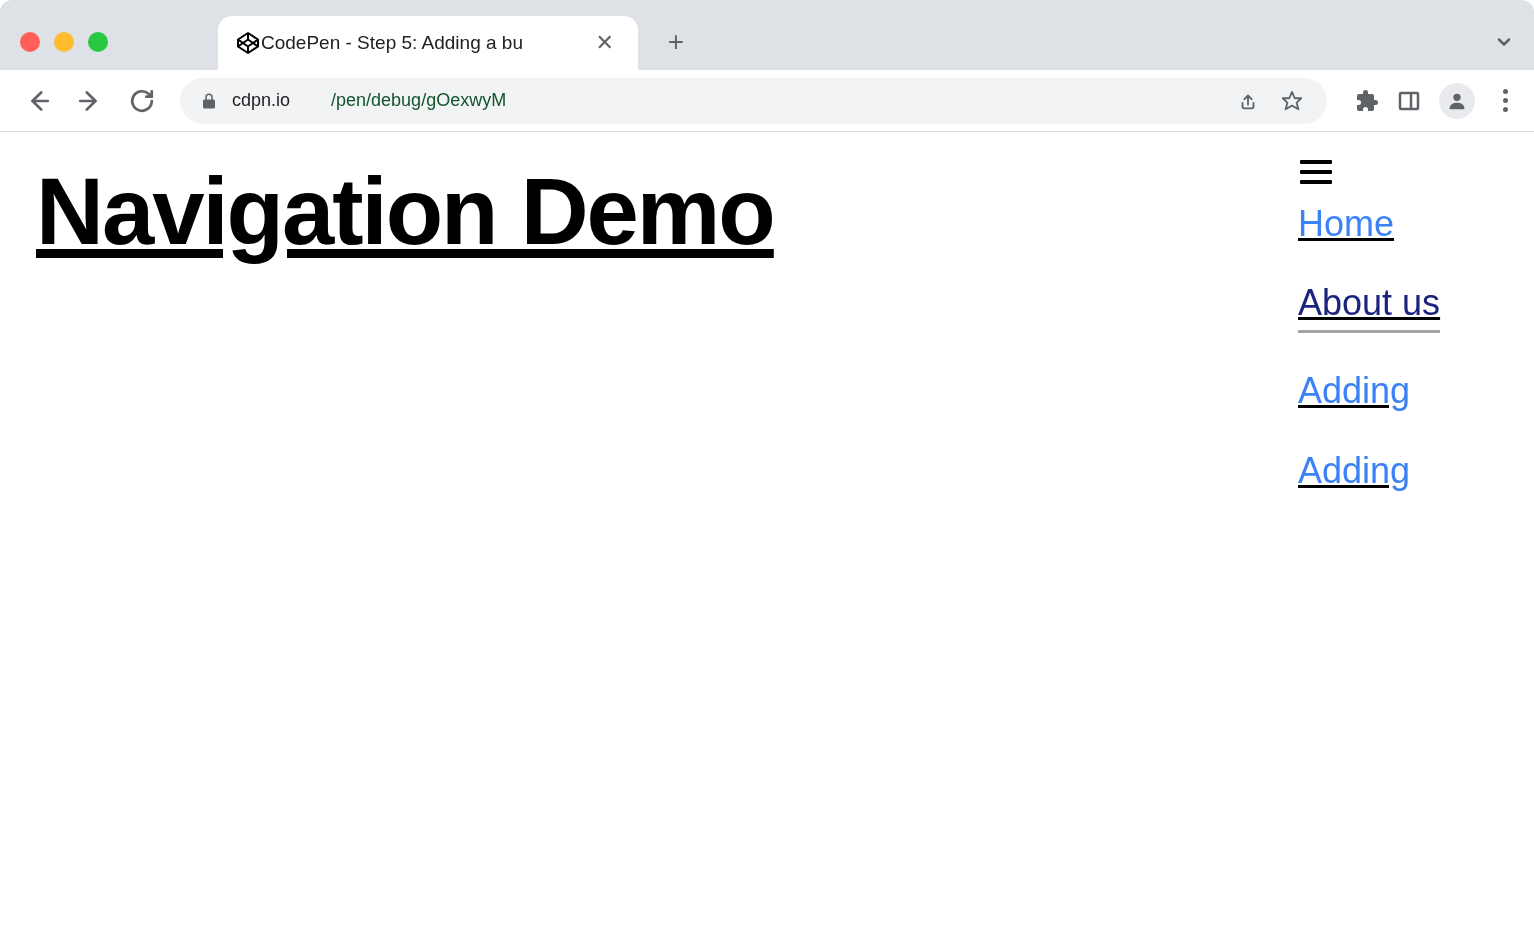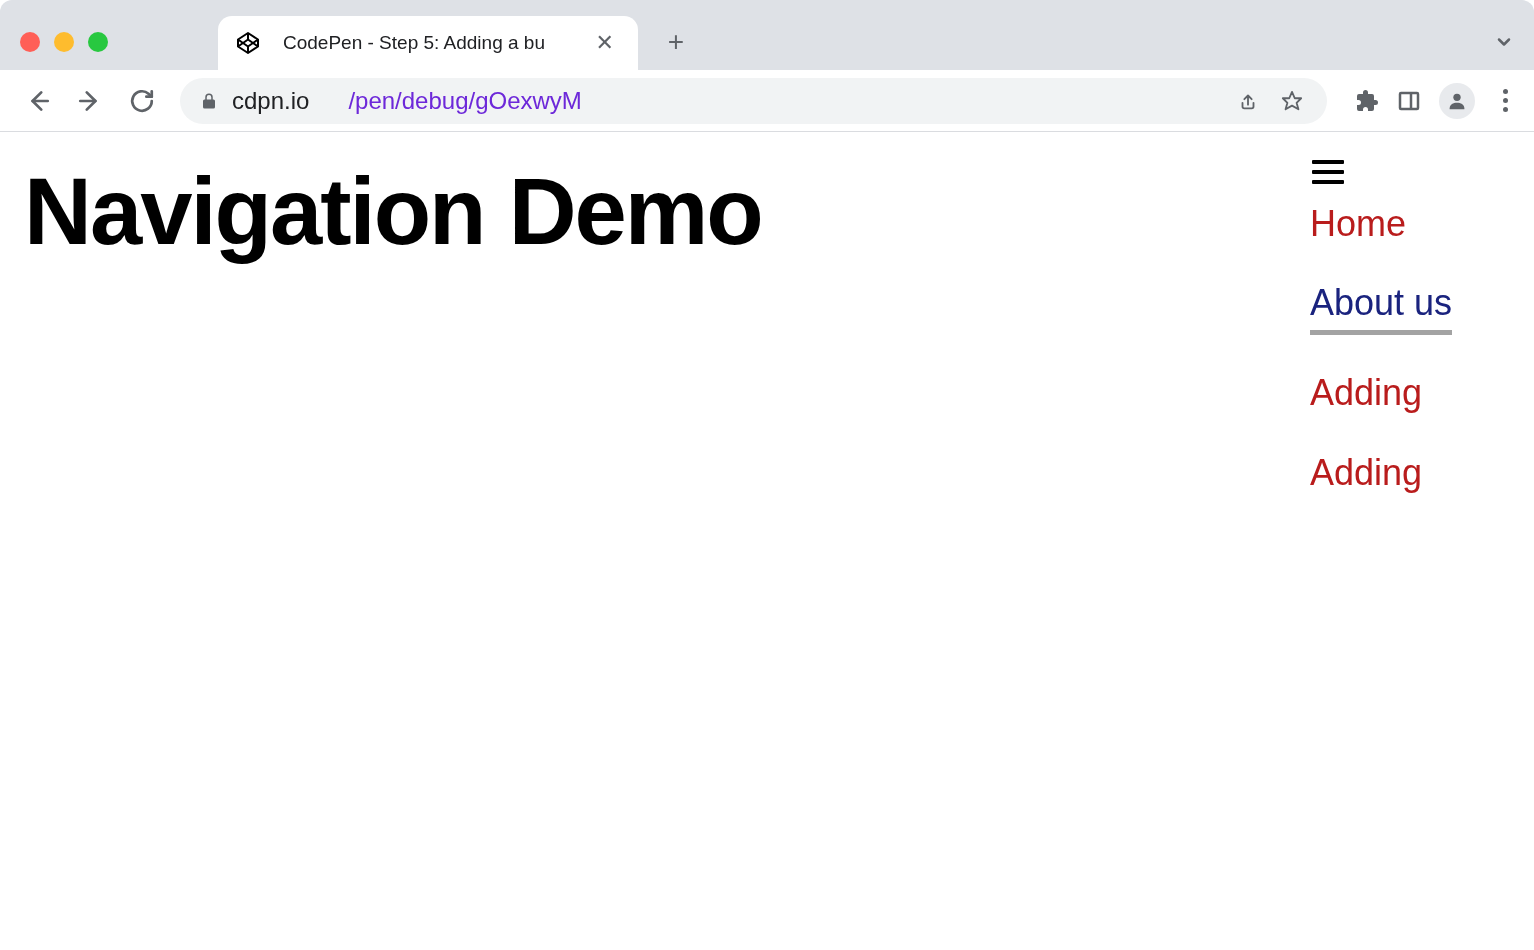--- a/index.html
+++ b/index.html
@@ -49,21 +49,21 @@
     .tl-green { background: #28c840; }
     
     .tab {
       background: #fff;
       height: 54px;
       width: 420px;
       border-radius: 14px 14px 0 0;
       display: flex;
       align-items: center;
       padding: 0 18px;
-      gap: 23px;
+      gap: 1px;
       position: relative;
     }
     
     .tab-icon svg {
       width: 24px;
       height: 24px;
       display: block;
     }
     
     .tab-title {
@@ -154,33 +154,33 @@
       color: #5f6368;
     }
     
     .lock-icon svg {
       width: 18px;
       height: 18px;
       display: block;
     }
     
     .url {
-      font-size: 24px;
+      font-size: 18px;
       color: #202124;
       display: flex;
       flex: 1;
-      gap: 39px;
     }
     
     .url-domain {
       color: #202124;
     }
     
     .url-path {
-      color: #6d28d9;
+      color: #14532d;
+      margin-left: 41px;
     }
     
     .addr-action {
       color: #5f6368;
       cursor: pointer;
       padding: 4px;
     }
     
     .addr-action svg {
       width: 22px;
@@ -238,22 +238,23 @@
     .menu-dots span {
       width: 5px;
       height: 5px;
       background: #5f6368;
       border-radius: 50%;
     }
     
     
     .page-content {
       display: flex;
-      padding: 28px 24px;
+      padding: 28px 36px;
       background: #fff;
+      text-decoration: underline;
     }
     
     .page-main {
       flex: 1;
     }
     
     .page-title {
       font-size: 94px;
       font-weight: 800;
       letter-spacing: -2px;
@@ -279,30 +280,30 @@
     
     .hamburger span {
       width: 32px;
       height: 4px;
       background: #000;
       border-radius: 1px;
     }
     
     .nav-link {
       font-size: 36px;
-      color: #b91c1c;
+      color: #3b82f6;
       text-decoration: none;
       margin-bottom: 36px;
       cursor: pointer;
       line-height: 1.2;
     }
     
     .nav-link.active {
       color: #1a237e;
-      border-bottom: 5px solid #a3a3a3;
+      border-bottom: 3px solid #a3a3a3;
       padding-bottom: 6px;
     }
   </style>
 </head>
 <body>
 
 <div class="browser-chrome">
   <div class="tab-strip">
     <div class="traffic-lights">
       <div class="traffic-light tl-red"></div>

